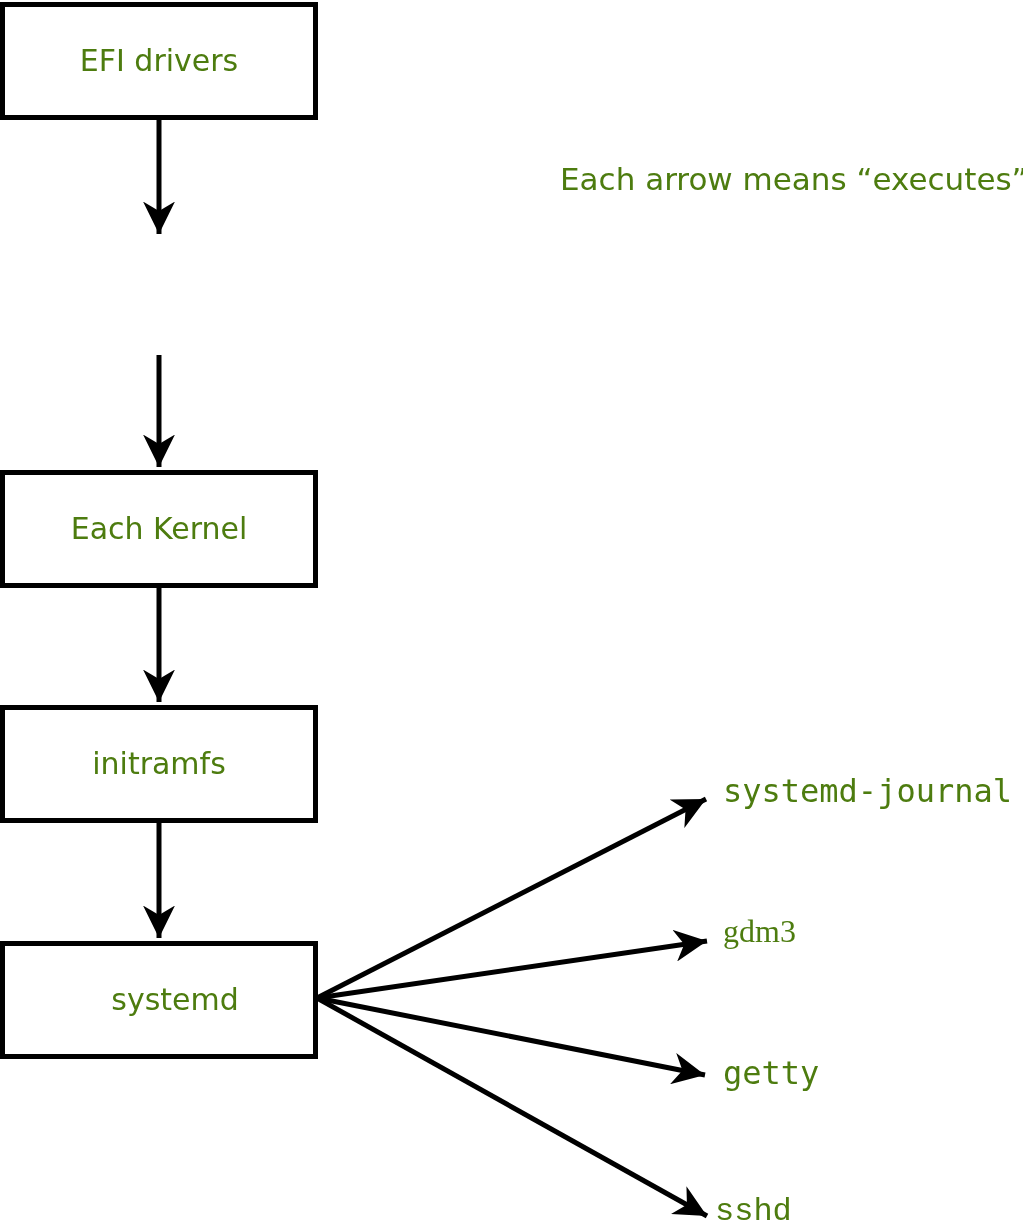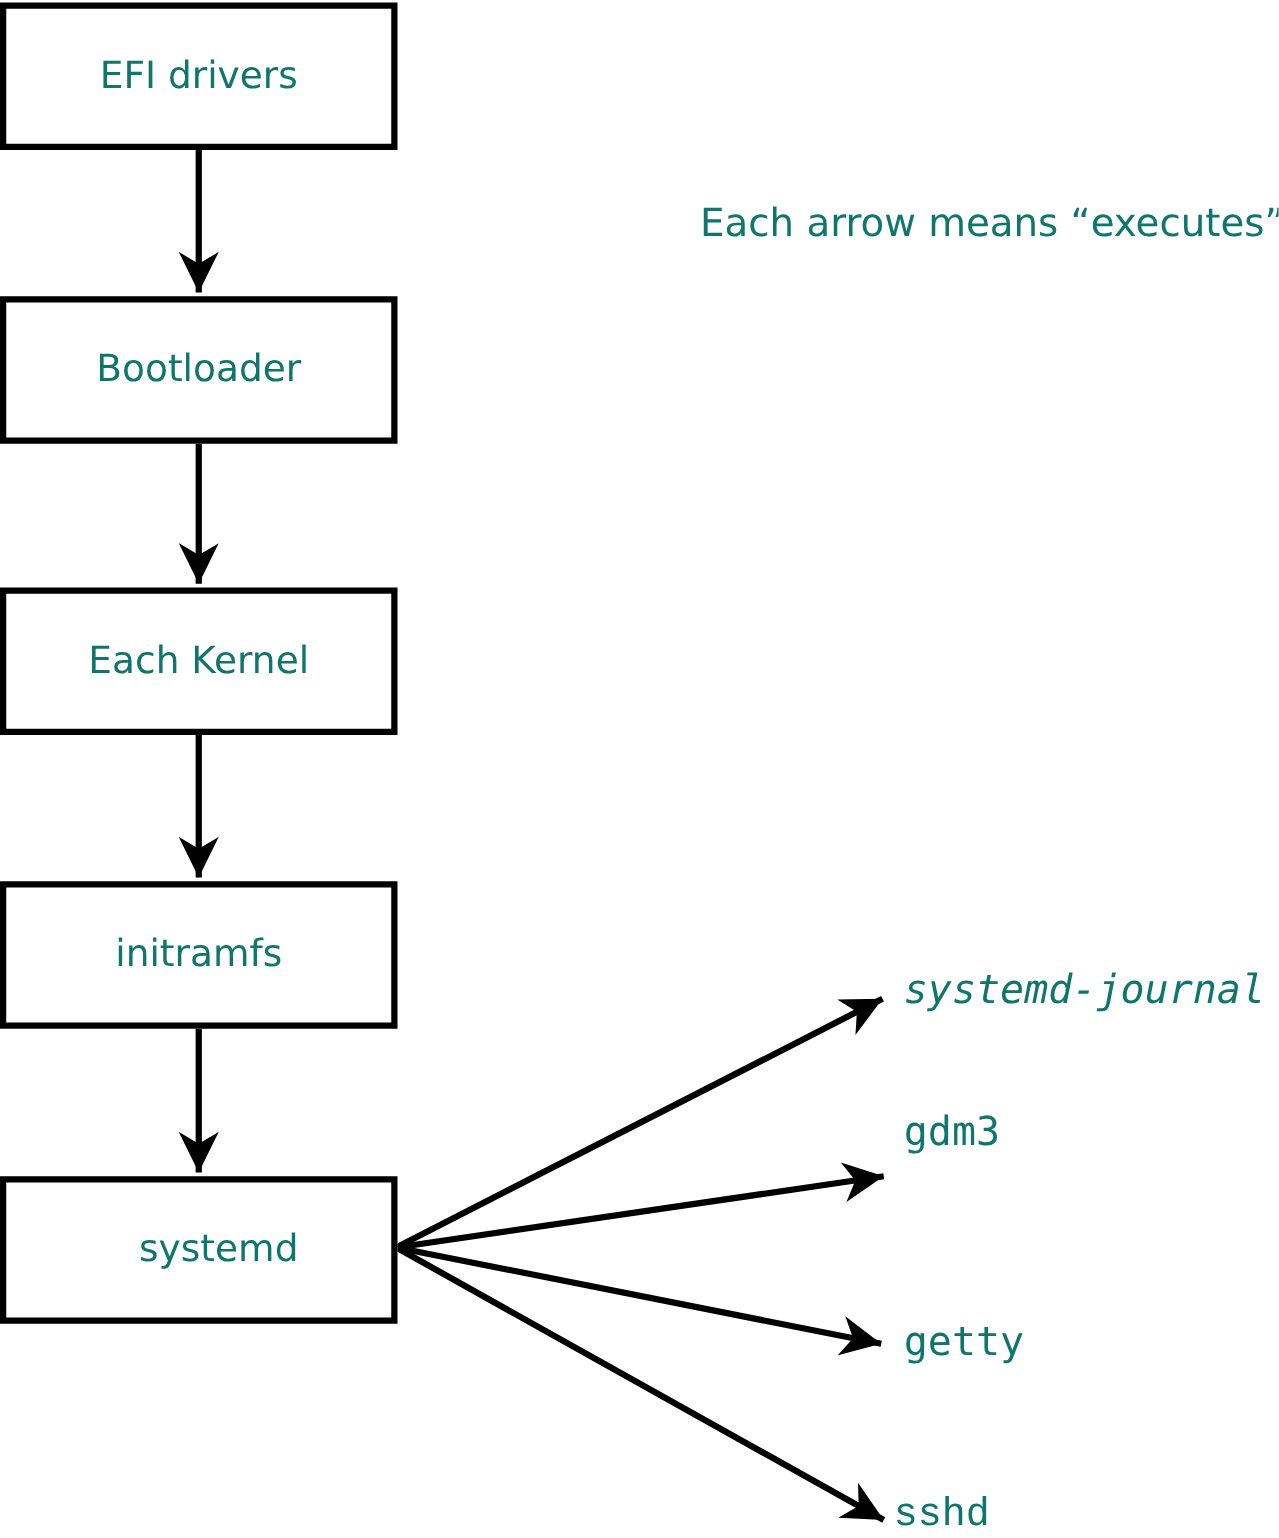--- a/index.html
+++ b/index.html
@@ -6,21 +6,21 @@
     margin: 0;
     padding: 0;
     background: #ffffff;
   }
   .canvas {
     position: relative;
     width: 1023px;
     height: 1230px;
     overflow: hidden;
     background: #ffffff;
-    color: #0f766e;
+    color: #4d7c0f;
     font-family: "DejaVu Sans", sans-serif;
   }
   .arrow-layer {
     position: absolute;
     left: 0;
     top: 0;
     width: 1023px;
     height: 1230px;
   }
   .node {
@@ -52,22 +52,22 @@
     white-space: nowrap;
   }
   .target {
     position: absolute;
     font-size: 32px;
     line-height: 1;
     white-space: nowrap;
   }
   .mono { font-family: "DejaVu Sans Mono", monospace; }
   .sans { font-family: Liberation Mono, monospace; }
-  .t-journal { left: 723px; top: 775px; font-style: italic; }
-  .t-gdm3    { left: 723px; top: 889px; }
+  .t-journal { left: 723px; top: 775px; }
+  .t-gdm3    { left: 723px; top: 915px; font-family: Liberation Serif, serif; }
   .t-getty   { left: 723px; top: 1057px; text-align: center; }
   .t-sshd    { left: 715px; top: 1196px; }
 </style>
 </head>
 <body>
 
 <div class="canvas">
 
   <svg class="arrow-layer" viewBox="0 0 1023 1230" xmlns="http://www.w3.org/2000/svg">
     <defs>
@@ -81,21 +81,20 @@
     <line x1="159" y1="588" x2="159" y2="702" stroke="#000000" stroke-width="5" marker-end="url(#ah)"></line>
     <line x1="159" y1="823" x2="159" y2="938" stroke="#000000" stroke-width="5" marker-end="url(#ah)"></line>
 
     <line x1="317" y1="998" x2="706" y2="799" stroke="#000000" stroke-width="5" marker-end="url(#ah)"></line>
     <line x1="317" y1="998" x2="707" y2="941" stroke="#000000" stroke-width="5" marker-end="url(#ah)"></line>
     <line x1="317" y1="998" x2="705" y2="1075" stroke="#000000" stroke-width="5" marker-end="url(#ah)"></line>
     <line x1="317" y1="998" x2="707" y2="1216" stroke="#000000" stroke-width="5" marker-end="url(#ah)"></line>
   </svg>
 
   <div class="node node-efi">EFI drivers</div>
-  <div class="node node-boot">Bootloader</div>
   <div class="node node-kernel">Each Kernel</div>
   <div class="node node-initramfs">initramfs</div>
   <div class="node node-systemd">systemd</div>
 
   <div class="note">Each arrow means “executes”.</div>
 
   <div class="target mono t-journal">systemd-journal</div>
   <div class="target mono t-gdm3">gdm3</div>
   <div class="target mono t-getty">getty</div>
   <div class="target sans t-sshd">sshd</div>

